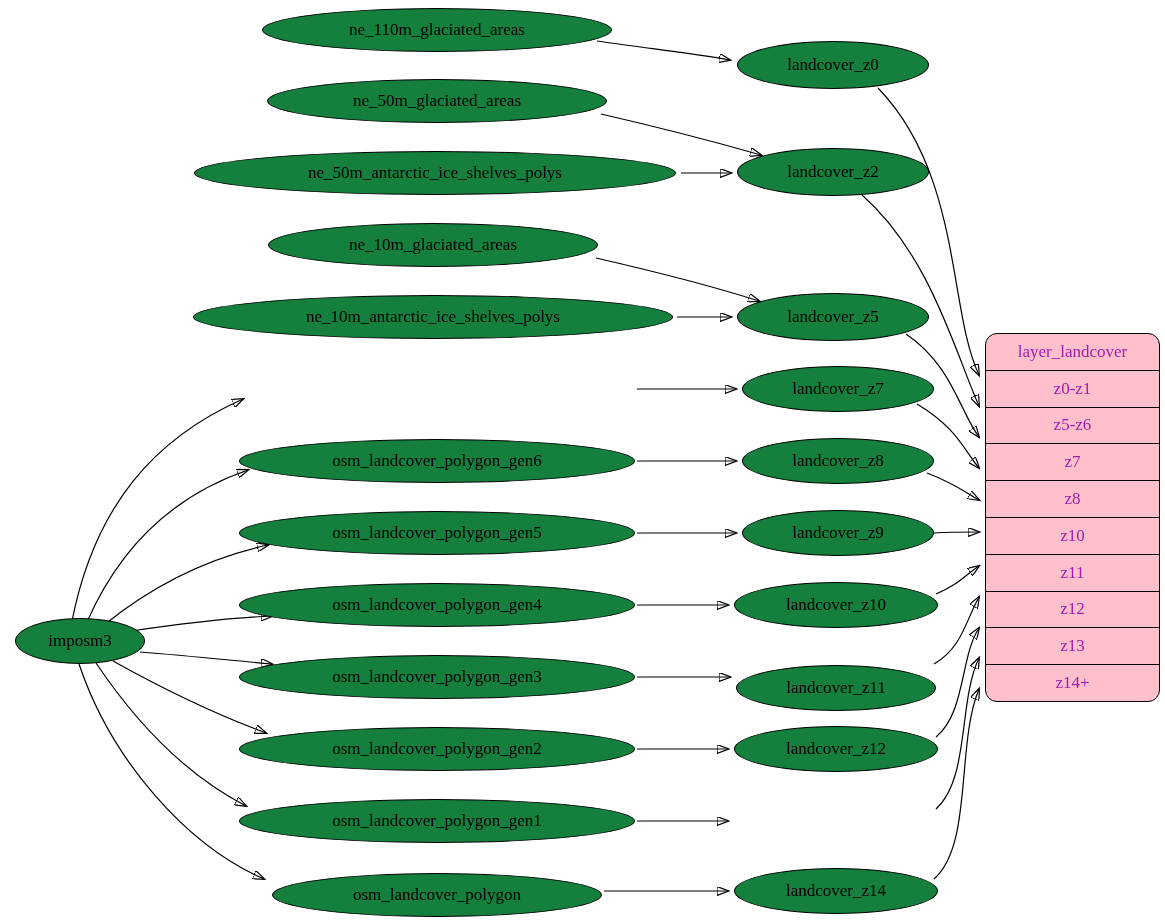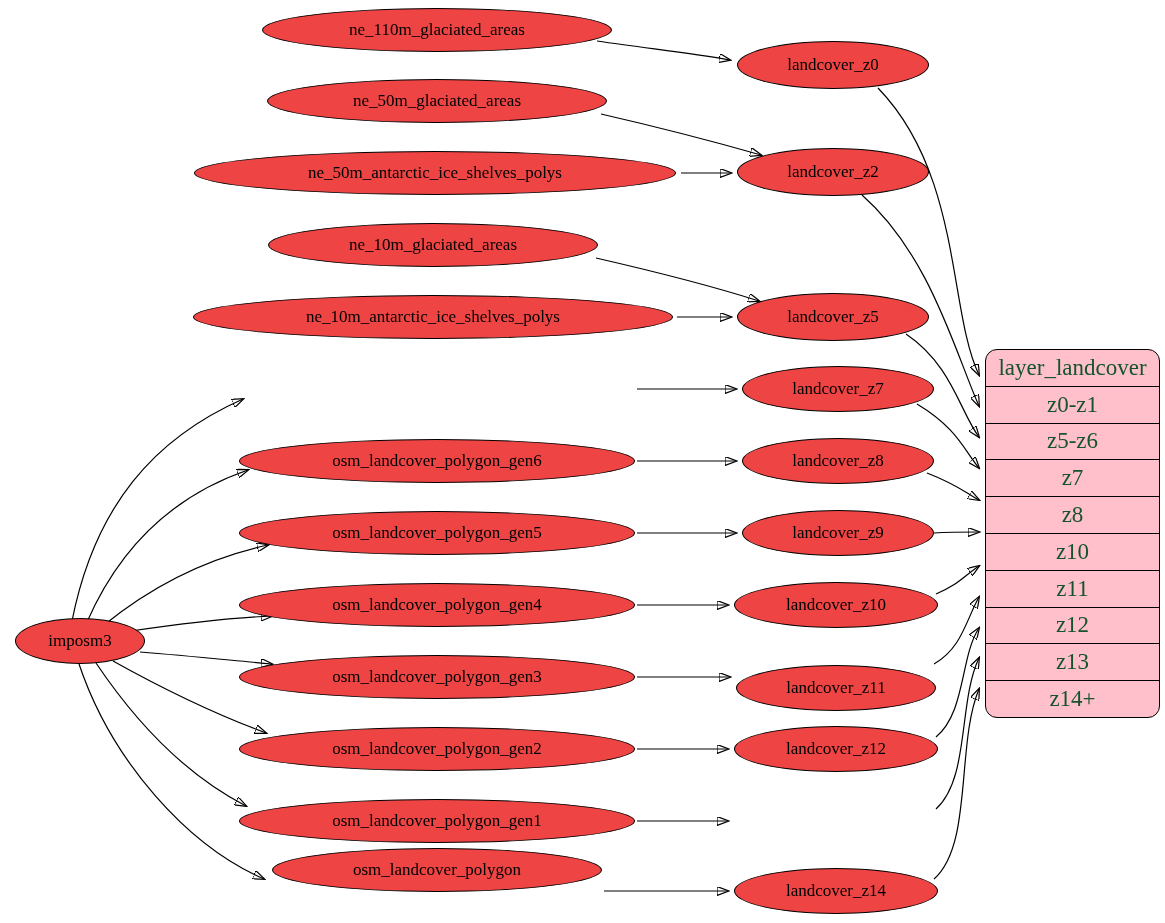--- a/index.html
+++ b/index.html
@@ -9,36 +9,35 @@
     background:#ffffff;
     font-family:"Liberation Serif","DejaVu Serif",serif;
     overflow:hidden;
   }
   #edges{position:absolute;left:0;top:0;width:1165px;height:923px;}
   #edges path{stroke:#000;stroke-width:1.2;fill:none;}
   .node{
     position:absolute;
     border:1.2px solid #000;
     border-radius:50%;
-    background:#ef4444;
+    background:#15803d;
     display:flex;align-items:center;justify-content:center;
     font-size:17px;color:#000;white-space:nowrap;
     box-sizing:border-box;
   }
   .record{
     position:absolute;
     left:985px;top:333px;width:175px;height:369px;
     background:#ffc0cb;
     border:1.5px solid #000;
     border-radius:12px;
     box-sizing:border-box;
     display:flex;flex-direction:column;
-    font-size:23px;color:#14532d;
+    font-size:17px;color:#a21caf;
     overflow:hidden;
-    margin-top:16px;
   }
   .record .cell{
     flex:1 1 0;
     display:flex;align-items:center;justify-content:center;
     white-space:nowrap;
   }
   .record .cell + .cell{border-top:1.2px solid #000;}
 </style>
 </head>
 <body>
@@ -94,21 +93,21 @@
   <div class="node" style="left:267px;top:79px;width:340px;height:44px">ne_50m_glaciated_areas</div>
   <div class="node" style="left:194px;top:151px;width:482px;height:44px">ne_50m_antarctic_ice_shelves_polys</div>
   <div class="node" style="left:268px;top:223px;width:330px;height:44px">ne_10m_glaciated_areas</div>
   <div class="node" style="left:193px;top:295px;width:480px;height:44px">ne_10m_antarctic_ice_shelves_polys</div>
   <div class="node" style="left:239px;top:439px;width:396px;height:44px">osm_landcover_polygon_gen6</div>
   <div class="node" style="left:239px;top:511px;width:396px;height:44px">osm_landcover_polygon_gen5</div>
   <div class="node" style="left:239px;top:583px;width:396px;height:44px">osm_landcover_polygon_gen4</div>
   <div class="node" style="left:239px;top:655px;width:396px;height:44px">osm_landcover_polygon_gen3</div>
   <div class="node" style="left:239px;top:727px;width:396px;height:44px">osm_landcover_polygon_gen2</div>
   <div class="node" style="left:239px;top:799px;width:396px;height:44px">osm_landcover_polygon_gen1</div>
-  <div class="node" style="left:272px;top:848px;width:330px;height:44px">osm_landcover_polygon</div>
+  <div class="node" style="left:272px;top:873px;width:330px;height:44px">osm_landcover_polygon</div>
 
   <div class="node" style="left:737px;top:41px;width:192px;height:48px">landcover_z0</div>
   <div class="node" style="left:737px;top:148px;width:192px;height:48px">landcover_z2</div>
   <div class="node" style="left:737px;top:293px;width:192px;height:48px">landcover_z5</div>
   <div class="node" style="left:742px;top:366px;width:192px;height:46px">landcover_z7</div>
   <div class="node" style="left:742px;top:438px;width:192px;height:46px">landcover_z8</div>
   <div class="node" style="left:742px;top:510px;width:192px;height:46px">landcover_z9</div>
   <div class="node" style="left:734px;top:582px;width:204px;height:46px">landcover_z10</div>
   <div class="node" style="left:736px;top:665px;width:200px;height:46px">landcover_z11</div>
   <div class="node" style="left:734px;top:726px;width:204px;height:46px">landcover_z12</div>

